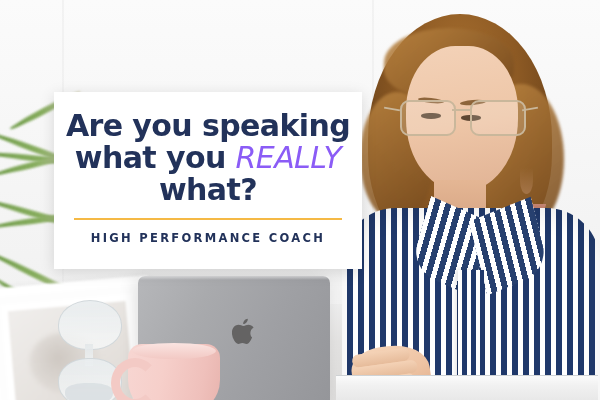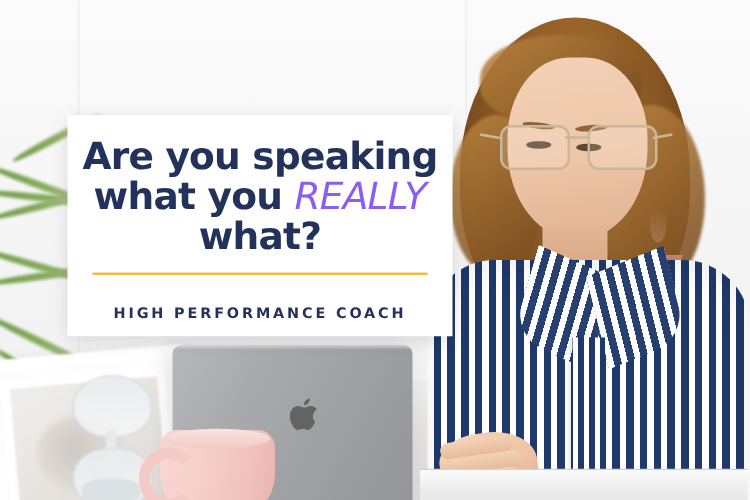--- a/index.html
+++ b/index.html
@@ -351,21 +351,21 @@
     font-style: italic;
     font-weight: normal;
     margin-top: 33px;
   }
   .rule {
     margin: 12px 10px 0 10px;
     height: 2px;
     background: #f5b945;
   }
   .subtitle {
-    margin-top: 23px;
+    margin-top: 11px;
     text-align: center;
     color: #22325a;
     font-family: "DejaVu Sans", sans-serif;
     font-weight: bold;
     font-size: 11.5px;
     letter-spacing: 2.3px;
   }
 </style>
 </head>
 <body>

